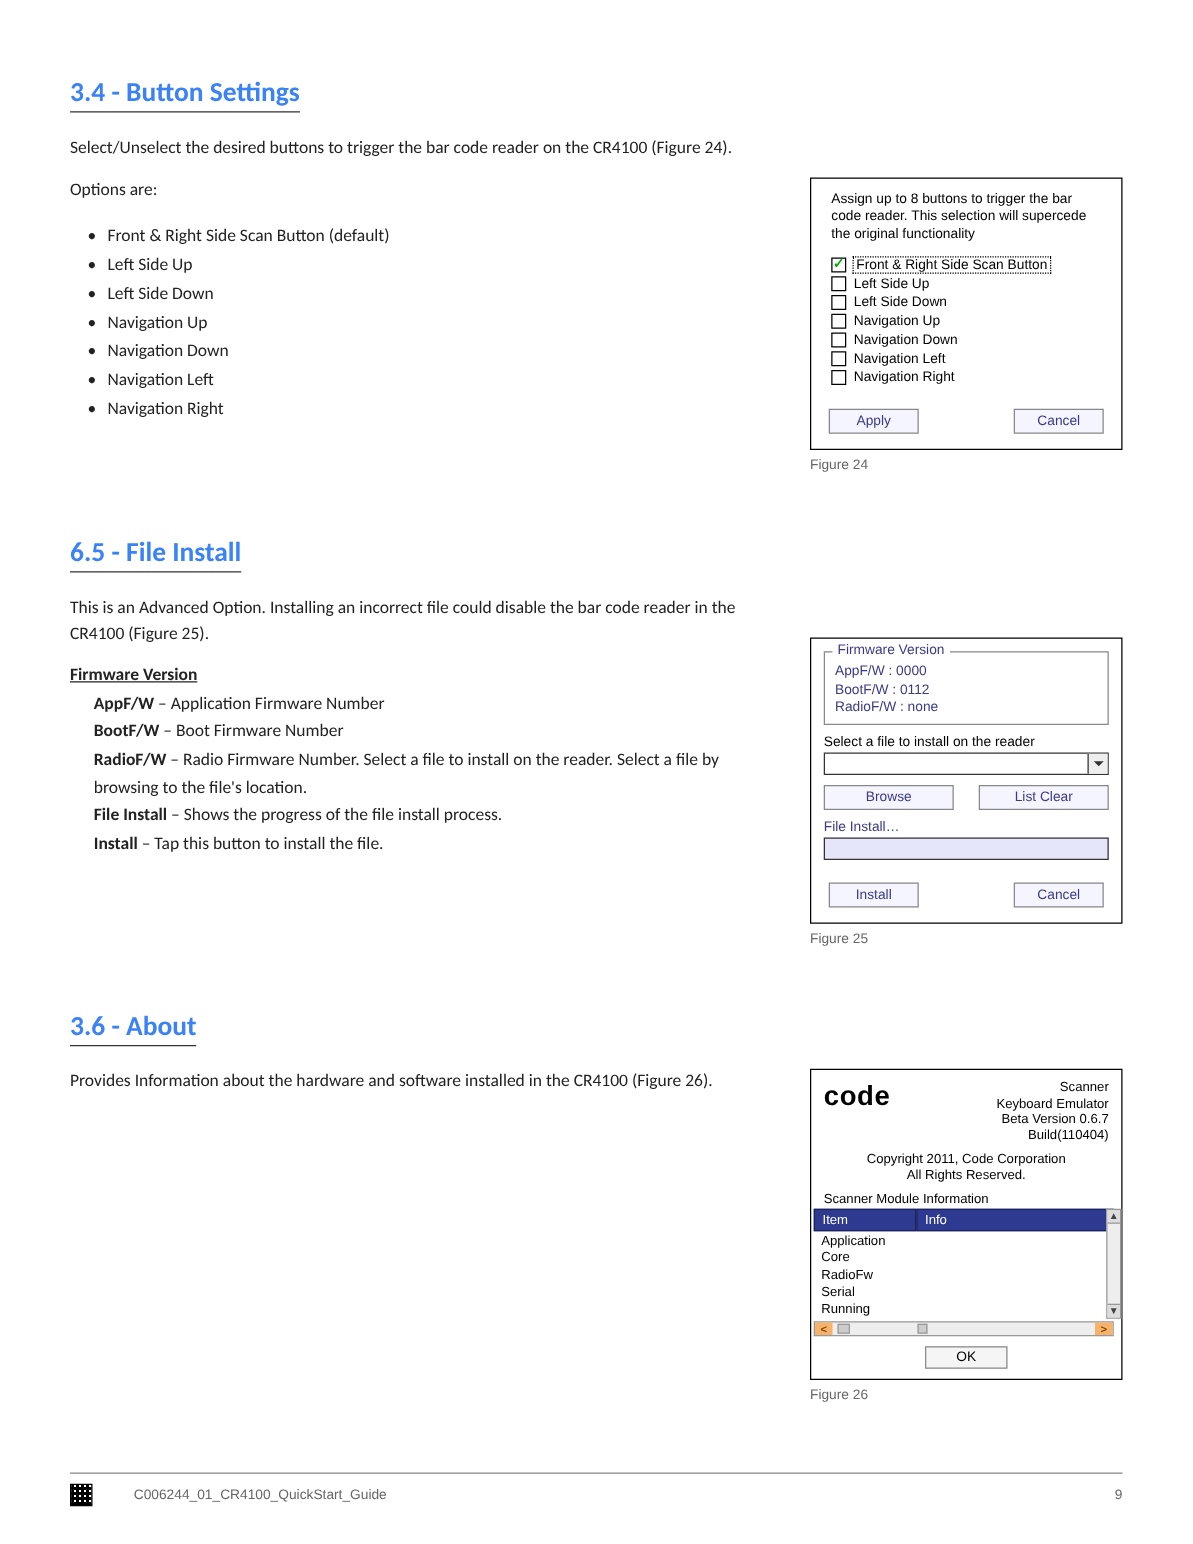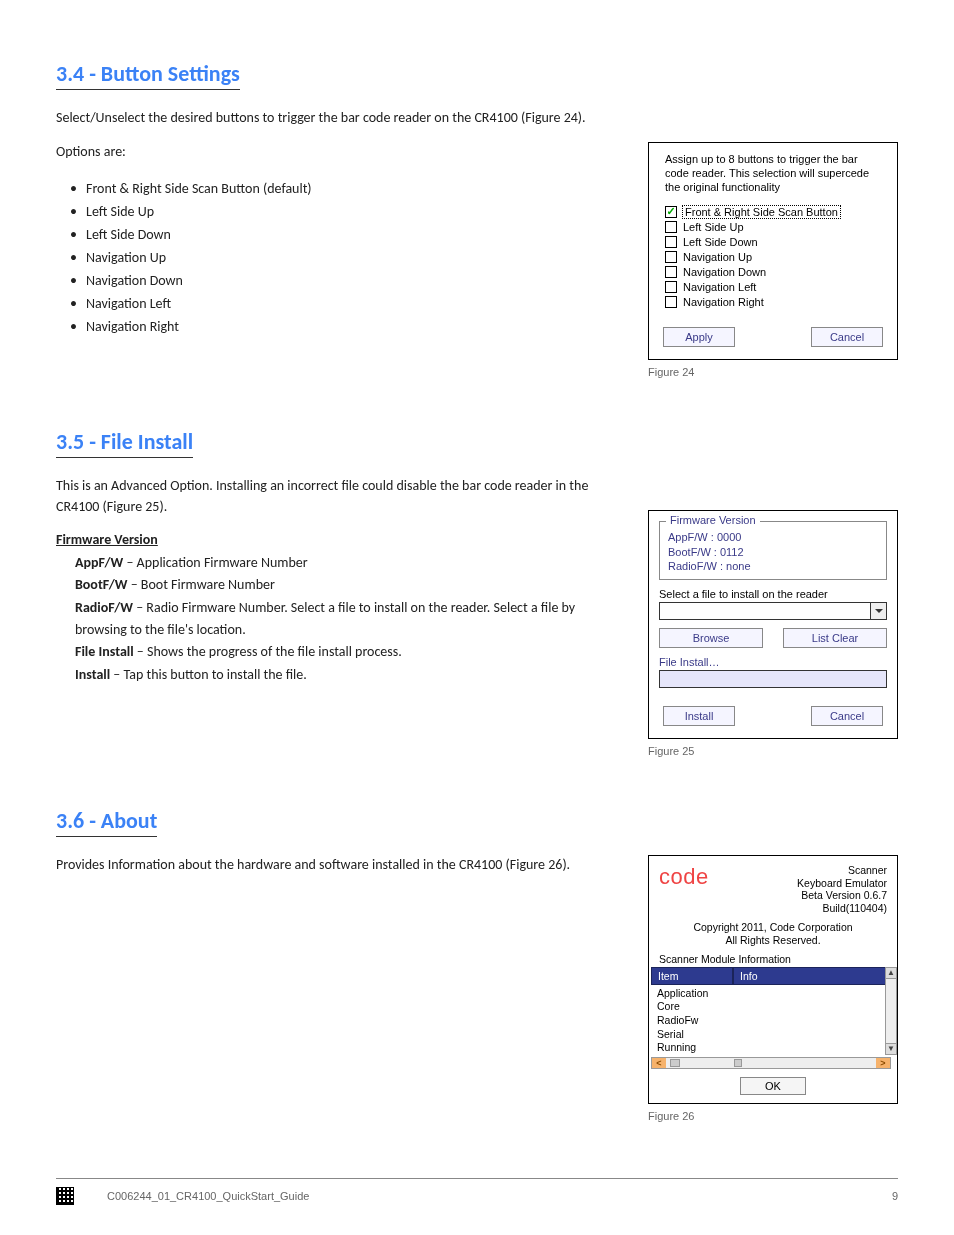--- a/index.html
+++ b/index.html
@@ -96,21 +96,21 @@
   }
   .progress { border: 1px solid #333; height: 18px; background: #e6e6fa; }
 
   
   .fig26-box {
     border: 1px solid #000; background: #fff;
     font-family: Tahoma, sans-serif; font-size: 10.5px;
     color: #000;
   }
   .fig26-top { display: flex; gap: 8px; padding: 8px 10px 4px 10px; align-items: flex-start; }
-  .code-logo { font-family: Arial, sans-serif; font-weight: 400; font-size: 22px; letter-spacing: 0.5px; color: #ef4444; }
+  .code-logo { font-family: Arial, sans-serif; font-weight: 700; font-size: 22px; letter-spacing: 0.5px; color: #000000; }
   .fig26-info { text-align: right; flex: 1; line-height: 1.2; }
   .fig26-copy { text-align: center; padding: 2px 10px 6px; line-height: 1.25; }
   .fig26-sub { padding: 0 10px 2px; }
   .fig26-table { position: relative; margin: 0 6px 2px 2px; }
   .fig26-thead { display: flex; }
   .fig26-thead .th {
     background: #2d3a8f; color: #fff; font-size: 10.5px; padding: 2px 6px;
     border: 1px solid #1b245a;
   }
   .fig26-thead .th:first-child { width: 82px; }
@@ -208,21 +208,21 @@
           <button>Apply</button>
           <button>Cancel</button>
         </div>
       </div>
       <div class="fig-caption">Figure 24</div>
     </div>
   </div>
 </div>
 
 <div class="section" style="margin-top:36px;">
-  <h2 class="section-heading">3.5 - File Install</h2>
+  <h2 class="section-heading">6.5 - File Install</h2>
   <div class="columns">
     <div class="left-col">
       <p class="body">This is an Advanced Option.  Installing an incorrect file could disable the bar code reader in the CR4100 (Figure 25).</p>
       <p class="fw-heading">Firmware Version</p>
       <p class="fw-line"><b>AppF/W</b><span> – Application Firmware Number</span></p>
       <p class="fw-line"><b>BootF/W</b><span> – Boot Firmware Number</span></p>
       <p class="fw-line"><b>RadioF/W</b><span> – Radio Firmware Number. Select a file to install on the reader. Select a file by browsing to the file's location.</span></p>
       <p class="fw-line"><b>File Install</b><span> – Shows the progress of the file install process.</span></p>
       <p class="fw-line"><b>Install</b><span> – Tap this button to install the file.</span></p>
     </div>

